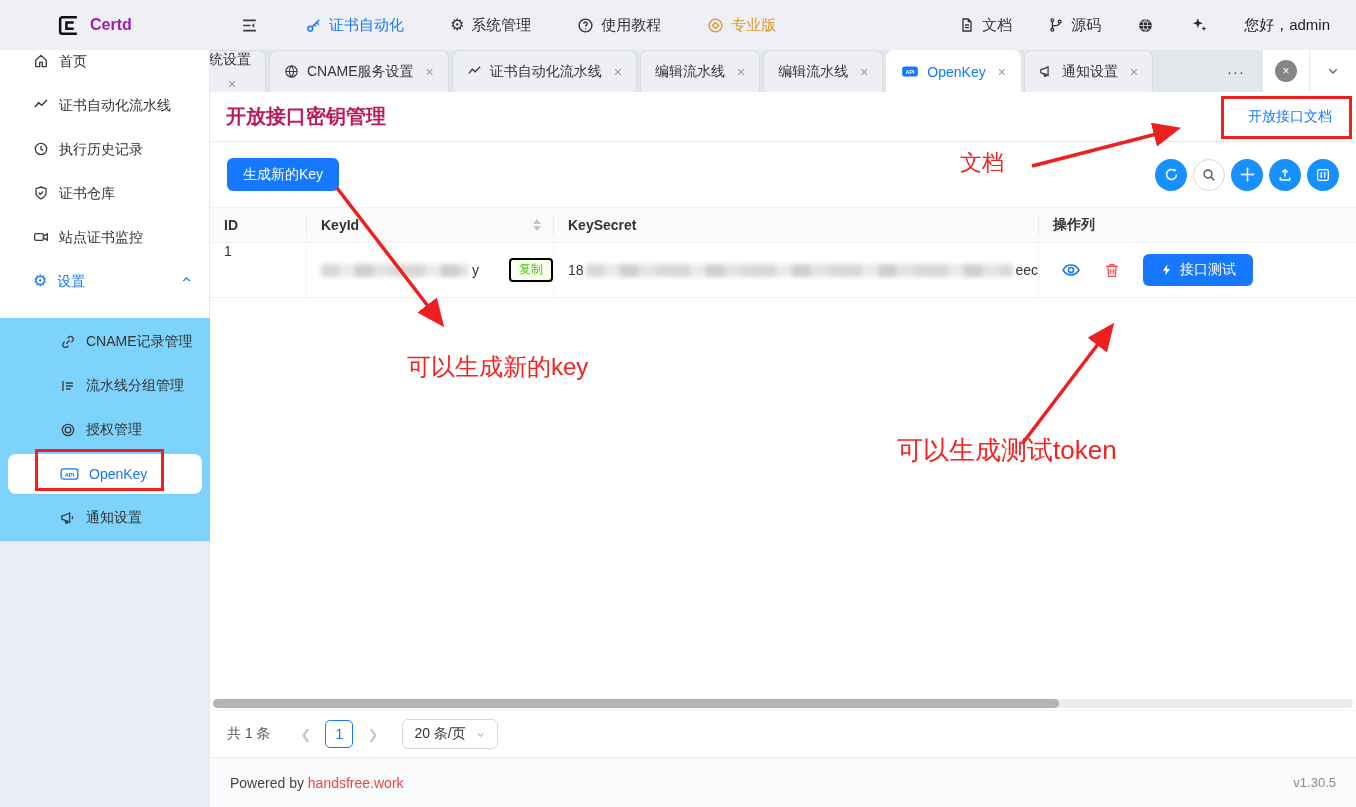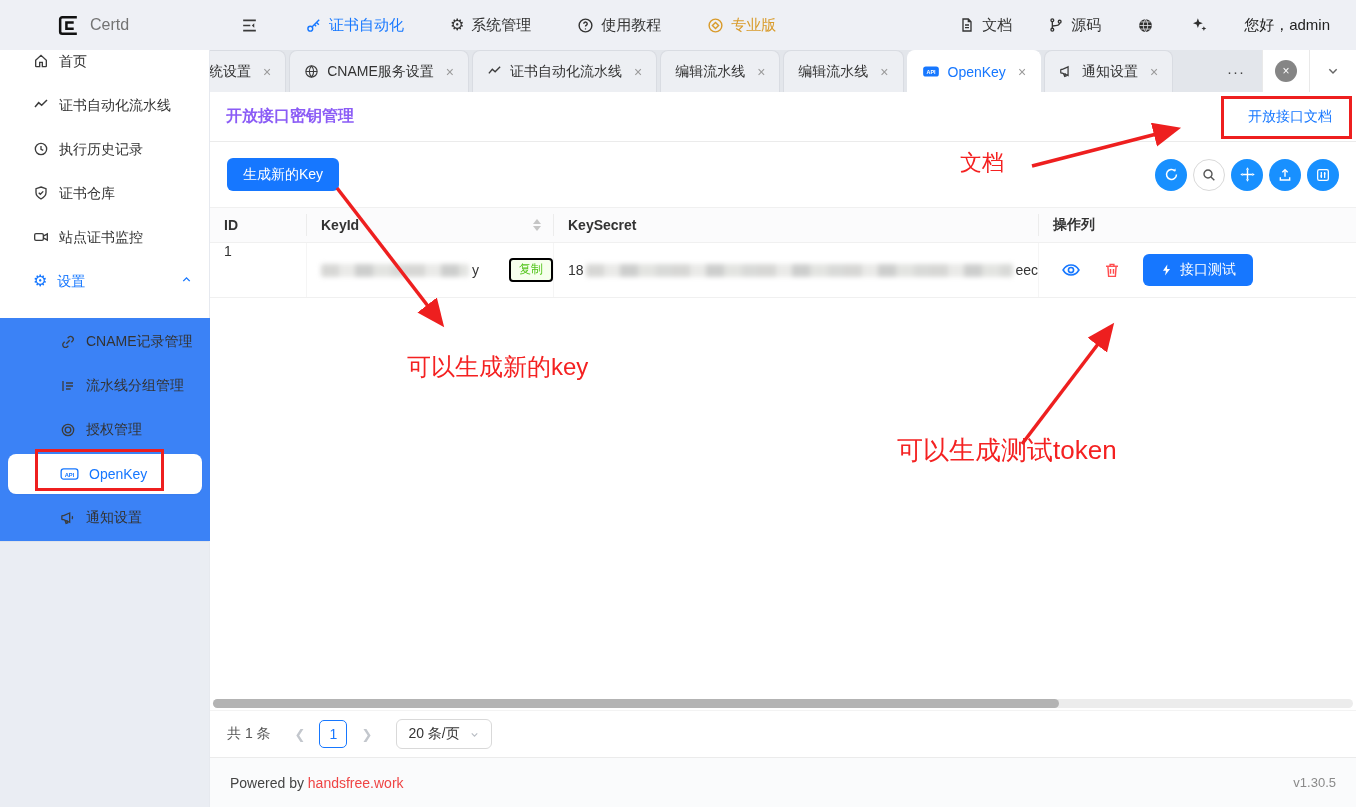--- a/index.html
+++ b/index.html
@@ -3,61 +3,61 @@
 <meta charset="utf-8">
 <style>
   * { margin:0; padding:0; box-sizing:border-box; }
   html,body { background:#dfe3e8; }
   body { font-family:"Liberation Sans","DejaVu Sans",sans-serif; }
   .app { position:relative; width:1356px; height:807px; background:#fff; overflow:hidden; }
 
   
   .topbar { position:absolute; top:0; left:0; width:1356px; height:50px; background:#eef0f5; display:flex; align-items:center; z-index:5; }
   .logo-area { width:210px; display:flex; align-items:center; padding-left:56px; gap:9px; flex:none; }
-  .brand { font-size:16px; font-weight:normal; color:#737373; }
+  .brand { font-size:16px; font-weight:bold; color:#a21caf; }
   .collapse-btn { margin-left:30px; color:#3a3a3a; display:flex; align-items:center; cursor:pointer; }
   .nav-item { margin-left:46px; display:flex; align-items:center; gap:7px; font-size:15px; color:#333; cursor:pointer; white-space:nowrap; }
   .nav-item.active { color:#1677ff; }
   .nav-item.pro { color:#d99b2b; }
   .topbar-right { margin-left:auto; display:flex; align-items:center; gap:36px; padding-right:26px; }
   .top-link { display:flex; align-items:center; gap:7px; font-size:15px; color:#333; cursor:pointer; white-space:nowrap; }
   .greeting { font-size:15px; color:#222; }
 
   
   .sidebar { position:absolute; top:50px; left:0; width:210px; height:757px; background:#fff; border-right:1px solid #e6e9ef; z-index:4; }
   .side-item { height:44px; margin-top:0; display:flex; align-items:flex-start; padding-left:33px; gap:10px; font-size:14px; color:#333; cursor:pointer; }
   .side-item:first-child { margin-top:3px; }
   .side-item .sicon { color:#3c3c3c; display:flex; }
   .side-item.sel { color:#1677ff; }
   .side-item.sel .sicon { color:#1677ff; }
   .side-item .chev { margin-left:auto; margin-right:16px; color:#1677ff; display:flex; }
-  .submenu { position:absolute; top:268px; left:0; width:210px; height:223px; background:#3b82f6; padding-top:2px; }
+  .submenu { position:absolute; top:268px; left:0; width:210px; height:223px; background:#7dd3fc; padding-top:2px; }
   .sub-item { height:44px; display:flex; align-items:center; padding-left:60px; gap:10px; font-size:14px; color:#333; cursor:pointer; }
   .sub-item .sicon { color:#3c3c3c; display:flex; }
   .sub-item.active { height:40px; margin:2px 8px; padding-left:52px; background:#fff; border-radius:8px; color:#1677ff; box-shadow:0 1px 2px rgba(0,0,0,.04); }
   .sub-item.active .sicon { color:#1677ff; }
   .side-bottom { position:absolute; top:491px; left:0; width:209px; height:266px; background:#eaedf3; border-top:1px solid #dfe3ea; }
 
   
   .tabbar { position:absolute; top:50px; left:210px; width:1146px; height:42px; background:#e3e6eb; display:flex; align-items:stretch; overflow:hidden; z-index:3; }
   .tab { display:flex; align-items:center; gap:8px; padding:0 14px; background:#edeff3; border:1px solid #d9dce2; border-bottom:none; border-radius:8px 8px 0 0; font-size:14px; color:#333; margin-right:3px; cursor:pointer; white-space:nowrap; }
-  .tab.clip { margin-left:-16px; }
+  .tab.clip { margin-left:-16px;flex-direction:column; }
   .tab.active { background:#fff; color:#1677ff; border-color:#fff; }
   .tab .ticon { display:flex; color:#3c3c3c; }
   .tab-close { font-size:14px; color:#9a9a9a; margin-left:4px; line-height:1; cursor:pointer; }
   .tab-controls { margin-left:auto; display:flex; align-items:stretch; flex:none; }
   .more-btn { display:flex; align-items:center; padding:0 17px; color:#444; font-size:15px; letter-spacing:1px; cursor:pointer; }
   .ctrl { width:47px; background:#fff; display:flex; align-items:center; justify-content:center; border-left:1px solid #e9e9e9; cursor:pointer; }
   .close-all { width:22px; height:22px; border-radius:50%; background:#858585; color:#fff; font-size:12px; display:flex; align-items:center; justify-content:center; line-height:1; }
   .ctrl .chevd { color:#666; display:flex; }
 
   
   .content { position:absolute; top:92px; left:210px; width:1146px; height:715px; background:#fff; z-index:2; }
   .page-header { height:50px; border-bottom:1px solid #ebebeb; display:flex; align-items:center; padding:0 16px; }
-  .page-title { font-size:16px; font-weight:bold; color:#8b5cf6; }
+  .page-title { font-size:20px; font-weight:bold; color:#be185d; }
   .doc-link { margin-left:auto; margin-right:8px; font-size:14px; color:#1677ff; cursor:pointer; }
   .toolbar { height:65px; display:flex; align-items:center; padding:0 17px; }
   .gen-btn { height:33px; padding:0 16px; background:#1677ff; color:#fff; font-size:14px; border:none; border-radius:6px; cursor:pointer; font-family:inherit; }
   .tool-icons { margin-left:auto; display:flex; align-items:center; gap:6px; }
   .circle-btn { width:32px; height:32px; border-radius:50%; background:#1890ff; color:#fff; display:flex; align-items:center; justify-content:center; border:none; cursor:pointer; }
   .circle-btn.white { background:#fff; border:1px solid #d9d9d9; color:#555; }
 
   .tbl-head { display:flex; height:36px; align-items:center; border-top:1px solid #f0f0f0; border-bottom:1px solid #f0f0f0; background:#fbfbfc; font-size:14px; font-weight:bold; color:#333; }
   .tbl-row  { display:flex; height:55px; align-items:center; border-bottom:1px solid #f0f0f0; font-size:14px; color:#333; background:#fff; }
   .c-id { width:97px; padding-left:14px; }
@@ -75,21 +75,21 @@
     background:repeating-linear-gradient(90deg,#d7d7d5 0 18px,#eaeae8 18px 34px,#cdcecd 34px 52px,#e3e4e1 52px 70px,#d9dad8 70px 86px); }
   .copy-badge { margin-left:30px; font-size:12px; color:#52c41a; background:#f6ffed; border:2px solid #000000; border-radius:4px; padding:2px 8px; line-height:1.3; cursor:pointer; }
   .row-eye { color:#1677ff; display:flex; cursor:pointer; margin-left:8px; }
   .row-trash { color:#ff4d4f; display:flex; cursor:pointer; margin-left:22px; }
   .test-btn { margin-left:22px; height:32px; padding:0 17px; background:#1677ff; color:#fff; border:none; border-radius:6px; font-size:14px; display:flex; align-items:center; gap:7px; cursor:pointer; font-family:inherit; }
 
   .hscroll { position:absolute; left:3px; top:607px; width:1140px; height:9px; background:#ececec; border-radius:5px; }
   .hthumb { position:absolute; left:0; top:0; width:846px; height:9px; background:#b3b3b3; border-radius:5px; cursor:pointer; }
 
   .pager { position:absolute; left:0; top:618px; width:1146px; height:47px; background:#fff; border-top:1px solid #f3f3f3; display:flex; align-items:center; padding-left:17px; font-size:14px; color:#555; }
-  .pg-total { margin-right:14px; }
+  .pg-total { margin-right:20px; }
   .pg-arrow { color:#c3c7cd; padding:0 10px; font-size:13px; cursor:pointer; }
   .pg-num { width:28px; height:28px; border:1px solid #1677ff; border-radius:5px; color:#1677ff; display:flex; align-items:center; justify-content:center; margin:0 4px; cursor:pointer; }
   .pg-size { margin-left:14px; height:30px; border:1px solid #d9d9d9; border-radius:6px; padding:0 11px; display:flex; align-items:center; gap:9px; color:#333; cursor:pointer; background:#fff; }
   .pg-size .chevd { color:#b9bdc4; display:flex; }
 
   .footer { position:absolute; left:0; bottom:0; width:1146px; height:50px; background:#fafbfc; border-top:1px solid #ebebeb; display:flex; align-items:center; padding:0 20px; font-size:14px; color:#444; }
   .footer a { color:#ef4444; text-decoration:none; cursor:pointer; }
   .f-ver { margin-left:auto; color:#8a8a8a; font-size:13px; }
 
   

